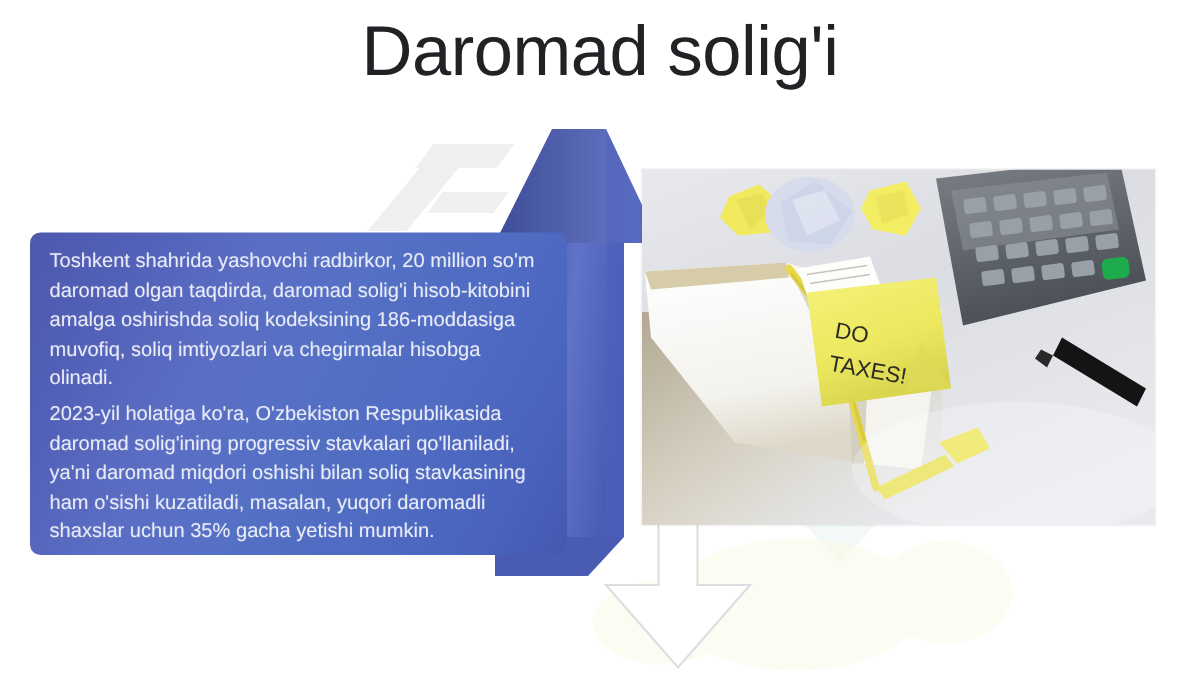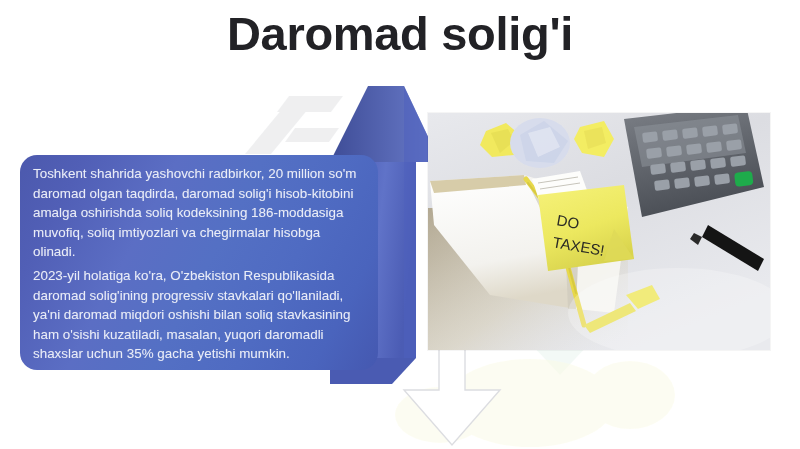--- a/index.html
+++ b/index.html
@@ -53,21 +53,21 @@
 
   
   #title {
     position: absolute;
     left: 0;
     top: 8px;
     width: 800px;
     text-align: center;
     font-size: 47px;
     line-height: 1.12;
-    font-weight: 700;
+    font-weight: 400;
     color: #222226;
     letter-spacing: -0.3px;
     white-space: nowrap;
   }
 
   
   #down-arrow {
     position: absolute;
     left: 392px;
     top: 240px;
@@ -103,21 +103,21 @@
   }
   #photo .ph svg { display:block; width:100%; height:100%; }
 
   
   #textbox {
     position: absolute;
     left: 20px;
     top: 155px;
     width: 358px;
     height: 215px;
-    border-radius: 17px;
+    border-radius: 7px;
     background:
       linear-gradient(118deg,
         #4c59ad 0%,
         #515fb6 14%,
         #5b6ec4 34%,
         #5470c4 52%,
         #4f6bc2 70%,
         #4a64bd 86%,
         #4558b0 100%);
     overflow: hidden;

